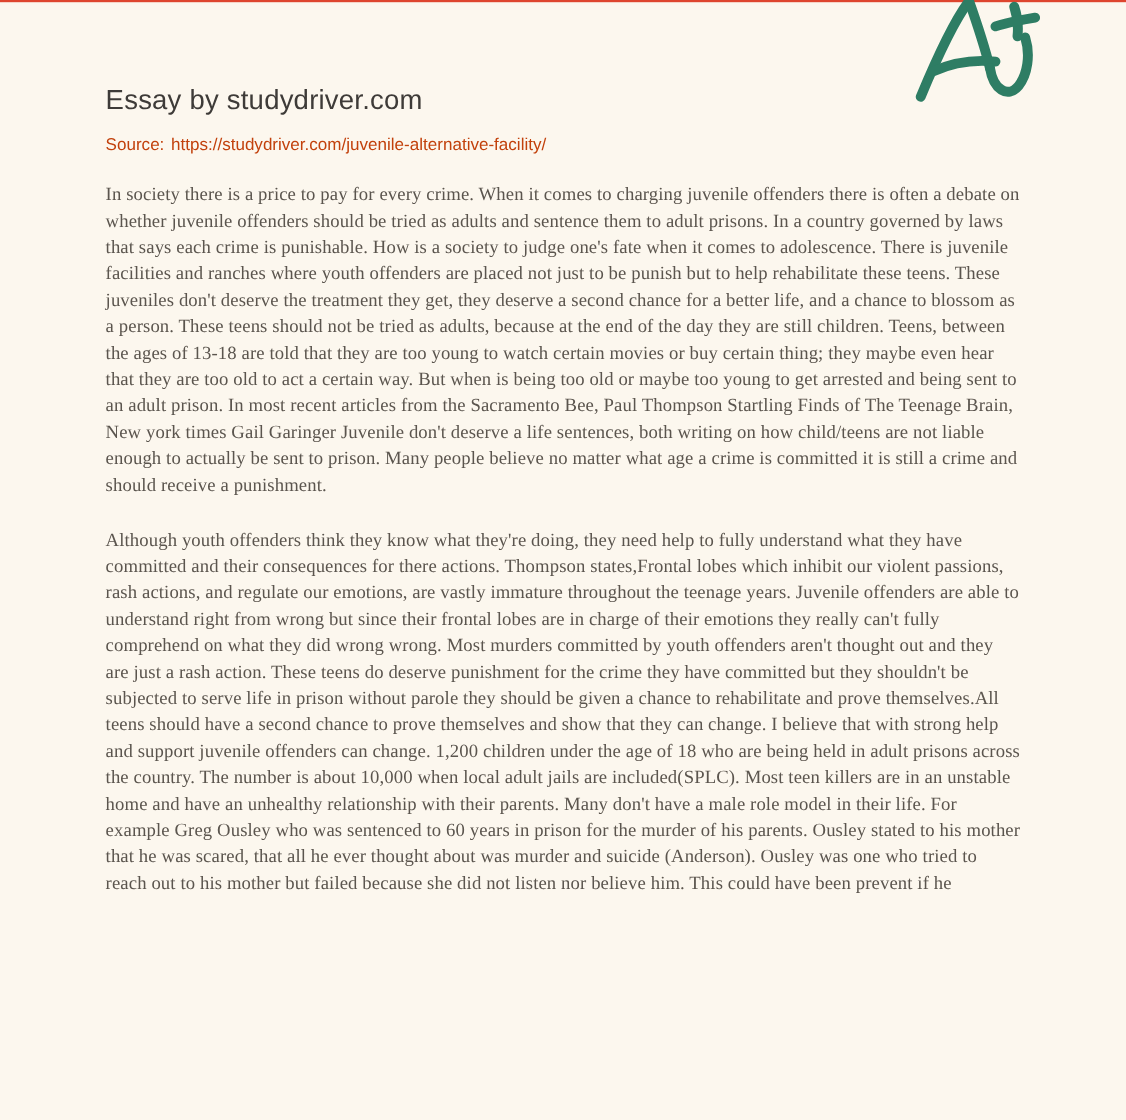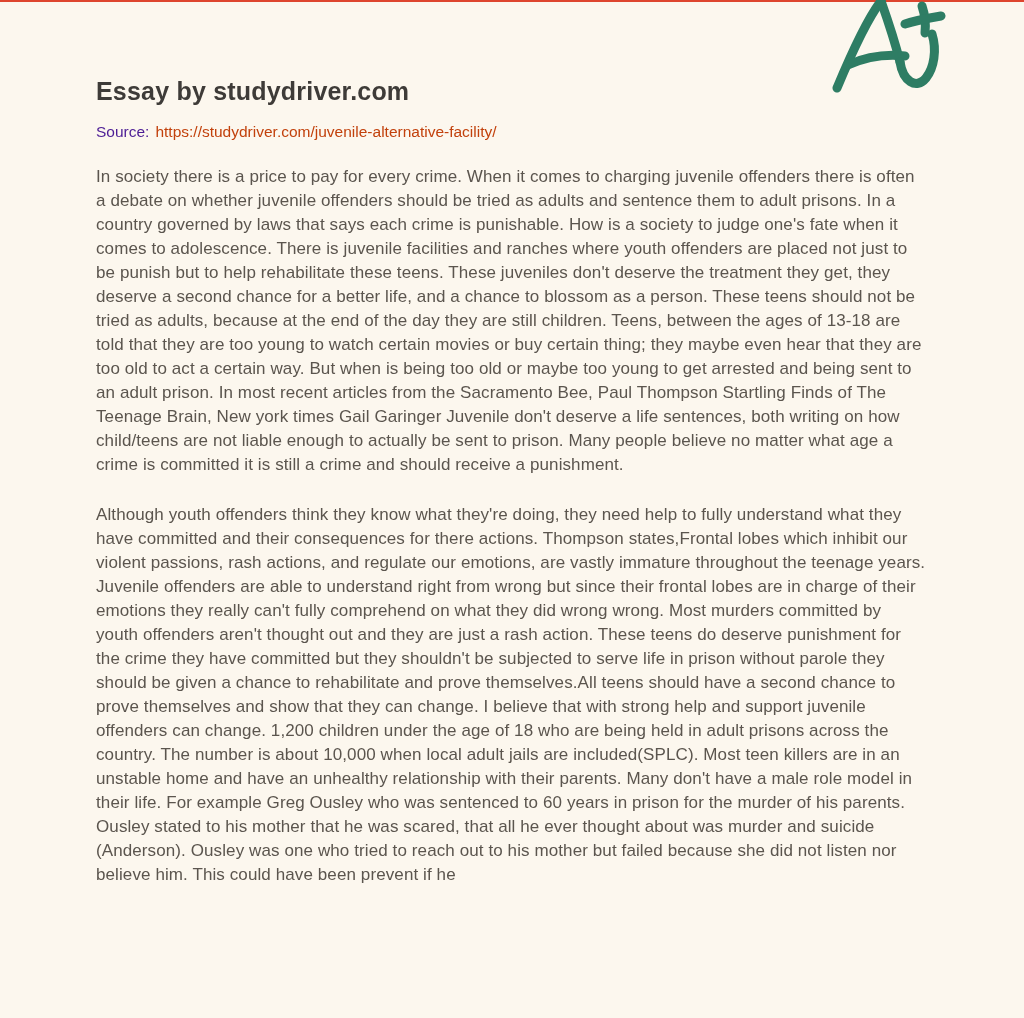--- a/index.html
+++ b/index.html
@@ -19,31 +19,31 @@
   .page {
     position: relative;
     width: 832px;
     margin: 0 auto;
     padding-top: 74px;
   }
   .page-heading {
     margin: 0;
     font-size: 25px;
     line-height: 30px;
-    font-weight: 700;
+    font-weight: 400;
     color: #3e3b38;
     letter-spacing: 0.2px;
   }
   .source-line {
     margin: 16px 0 0 0;
     font-size: 15.5px;
     line-height: 19px;
   }
   .source-label {
-    color: #4c1d95;
+    color: #c2410c;
     margin-right: 6px;
   }
   .source-link {
     color: #c2410c;
     text-decoration: none;
     cursor: pointer;
   }
   .logo {
     position: absolute;
     top: -14px;
@@ -59,20 +59,21 @@
     font-weight: 700;
     color: #1e1c1a;
     letter-spacing: 0.2px;
   }
   .essay-body p {
     margin: 0;
     font-size: 17px;
     line-height: 24px;
     color: #5b554e;
     letter-spacing: 0.1px;
+    font-family: Liberation Serif, serif;
   }
   .essay-body p.para-1 { margin-top: 24px; }
   .essay-body p.para-2 { margin-top: 26px; }
 </style>
 </head>
 <body>
 
 <div class="top-accent"></div>
 
 <div class="page">

